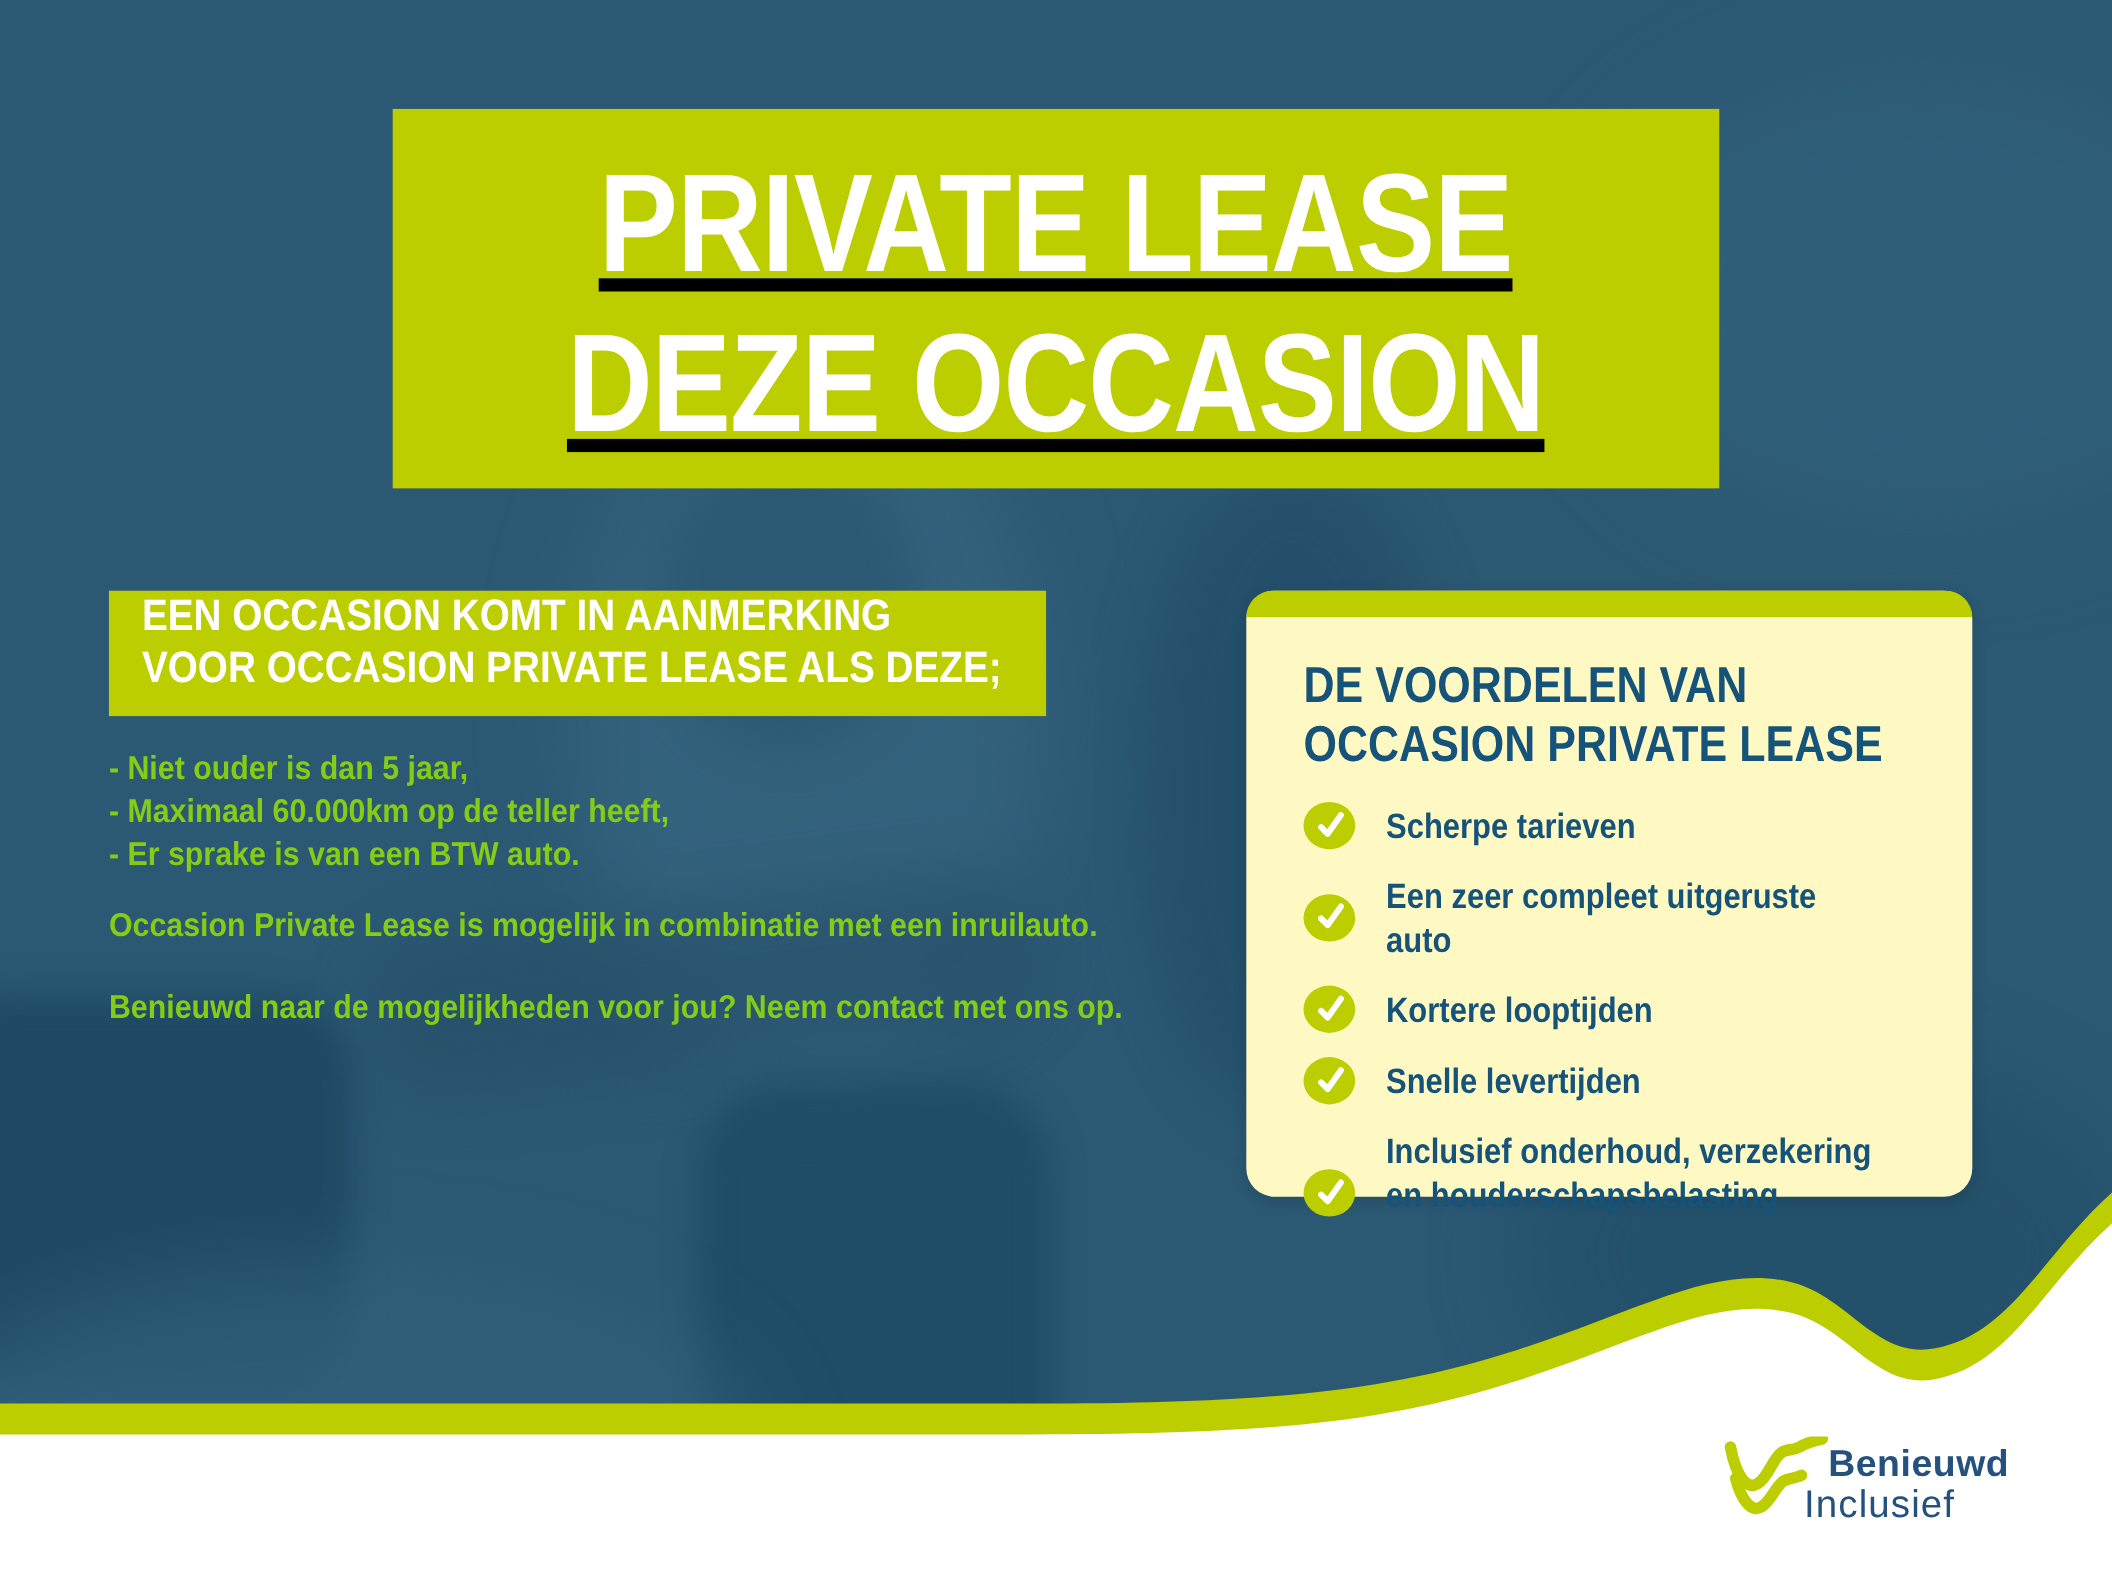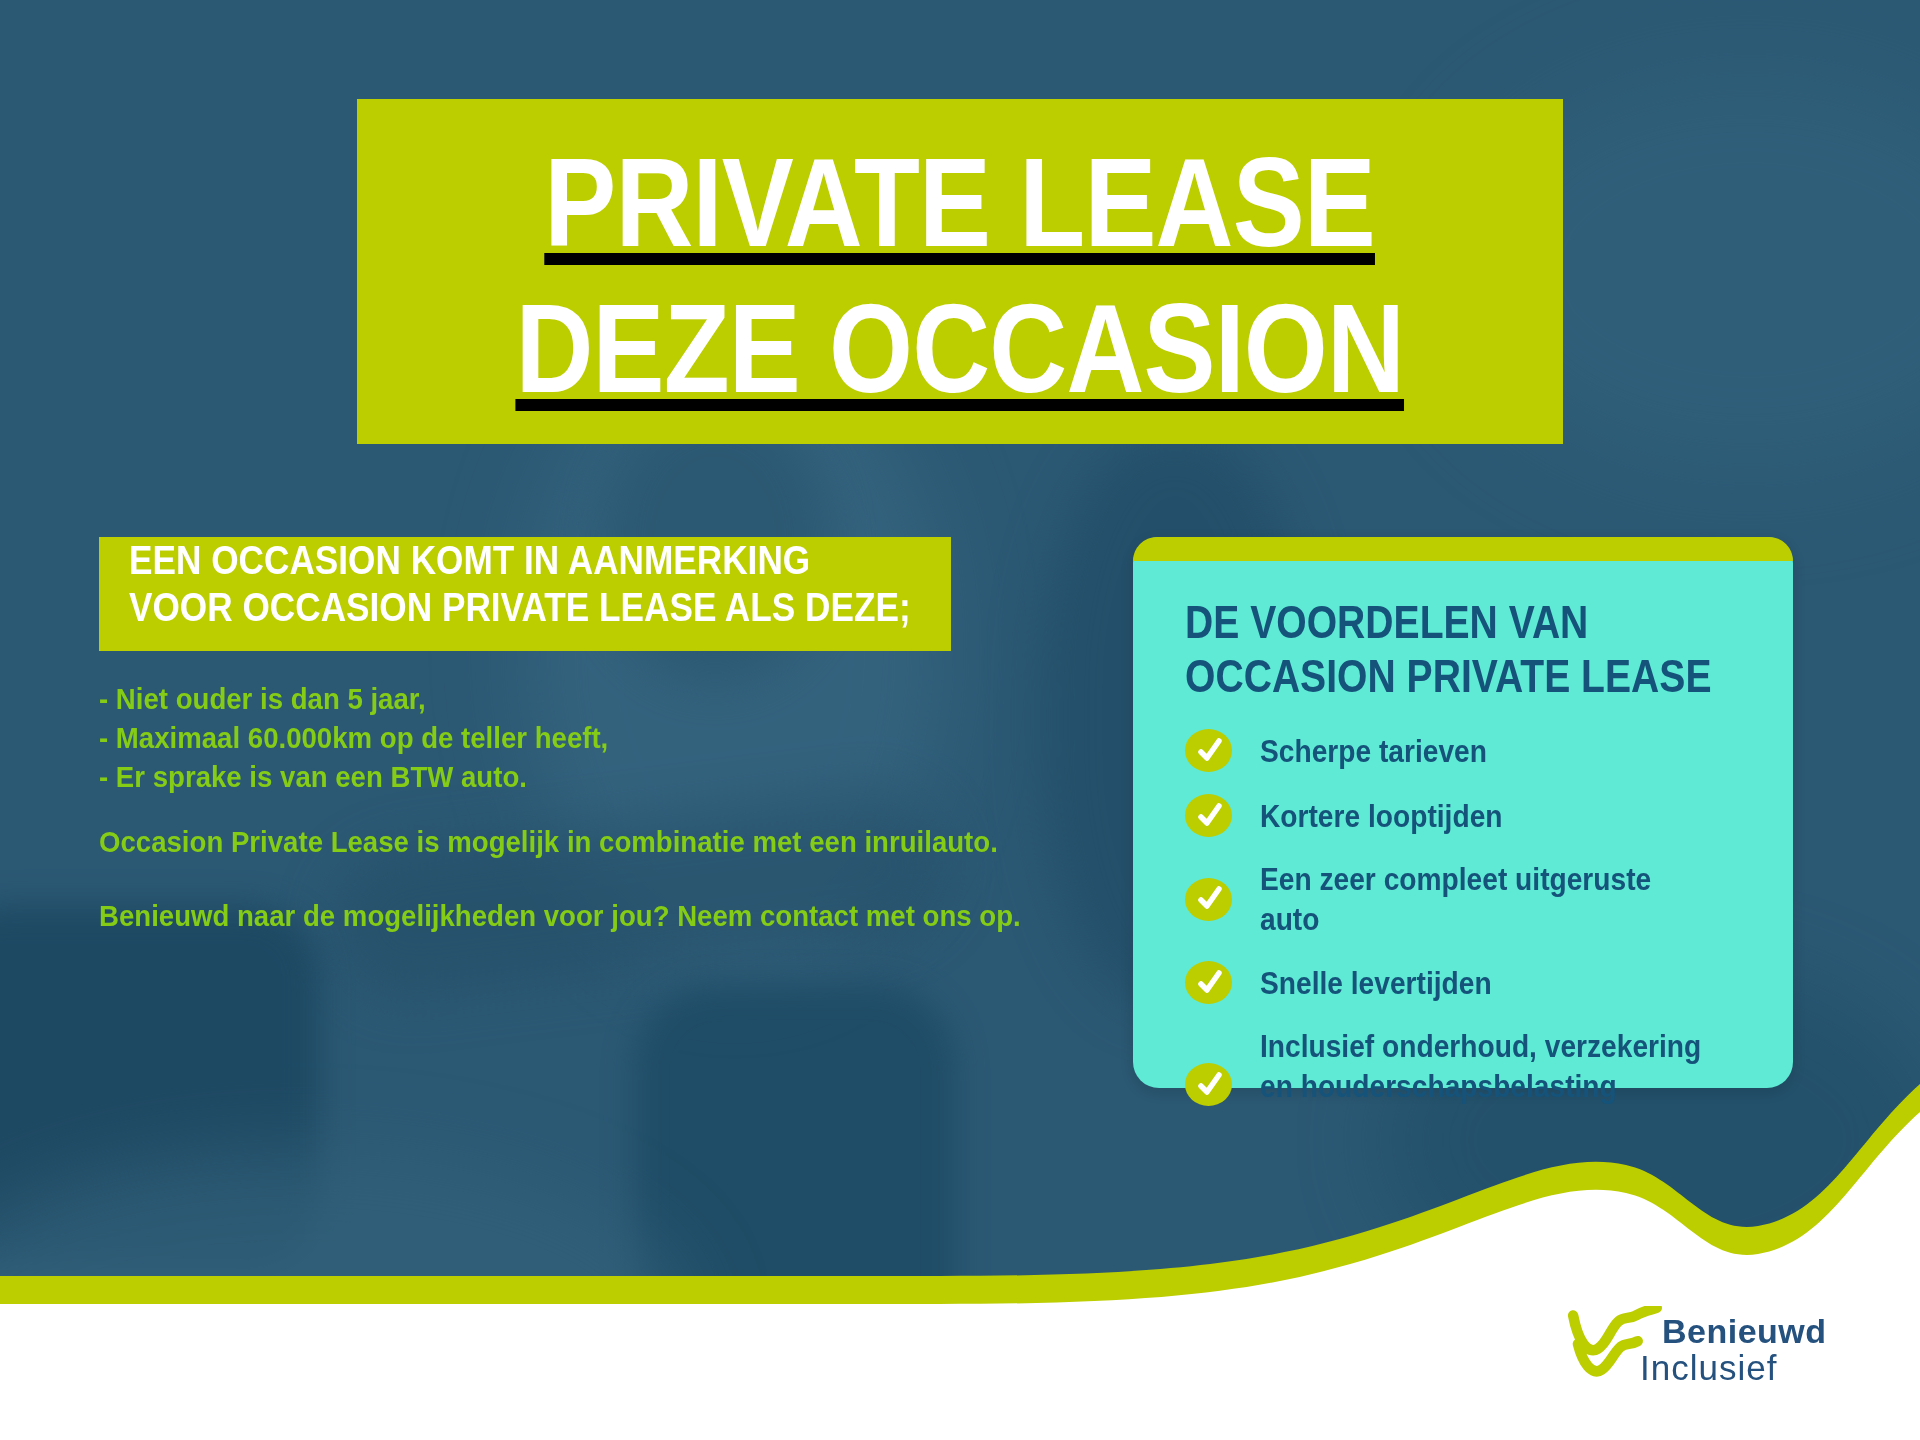--- a/index.html
+++ b/index.html
@@ -54,21 +54,21 @@
   .left-text{position:absolute;left:99px;top:679px;width:1060px;color:#84cc16;}
   .bullet{font-weight:700;font-size:30px;line-height:39px;white-space:nowrap;
     transform:scaleX(.92);transform-origin:left center;}
   .para{font-weight:700;font-size:30px;line-height:38px;white-space:nowrap;
     transform:scaleX(.92);transform-origin:left center;}
   .para1{margin-top:27px;}
   .para2{margin-top:36px;}
 
   
   .card{position:absolute;left:1133px;top:537px;width:660px;height:551px;
-    background:#5eead4;border-radius:26px;box-shadow:0 4px 14px rgba(0,0,0,.12);}
+    background:#fef9c3;border-radius:26px;box-shadow:0 4px 14px rgba(0,0,0,.12);}
   .card-top{position:absolute;left:0;top:0;width:100%;height:24px;
     background:var(--green);border-radius:26px 26px 0 0;}
   .card-content{position:absolute;left:52px;top:58px;right:20px;}
   .card-heading{color:var(--text-blue);}
   .card-heading .h-line{font-weight:700;font-size:46px;line-height:54px;
     white-space:nowrap;transform:scaleX(.85);transform-origin:left center;}
   .benefits{list-style:none;margin-top:26px;}
   .benefit{display:flex;align-items:center;margin-bottom:22px;}
   .benefit.top{align-items:flex-end;}
   .check{flex:0 0 auto;width:47px;height:43px;border-radius:50%;background:var(--green);
@@ -139,29 +139,29 @@
               </svg>
           </span>
           <span class="blabel">Scherpe tarieven</span>
         </li>
         <li class="benefit">
           <span class="check">
             <svg width="28" height="28" viewBox="0 0 28 28">
                 <path d="M6,15 L12,21 L24,4" fill="none" stroke="#ffffff" stroke-width="5.5" stroke-linecap="round" stroke-linejoin="round"></path>
               </svg>
           </span>
-          <span class="blabel">Kortere looptijden</span>
+          <span class="blabel">Een zeer compleet uitgeruste auto</span>
         </li>
         <li class="benefit">
           <span class="check">
             <svg width="28" height="28" viewBox="0 0 28 28">
                 <path d="M6,15 L12,21 L24,4" fill="none" stroke="#ffffff" stroke-width="5.5" stroke-linecap="round" stroke-linejoin="round"></path>
               </svg>
           </span>
-          <span class="blabel">Een zeer compleet uitgeruste auto</span>
+          <span class="blabel">Kortere looptijden</span>
         </li>
         <li class="benefit">
           <span class="check">
             <svg width="28" height="28" viewBox="0 0 28 28">
                 <path d="M6,15 L12,21 L24,4" fill="none" stroke="#ffffff" stroke-width="5.5" stroke-linecap="round" stroke-linejoin="round"></path>
               </svg>
           </span>
           <span class="blabel">Snelle levertijden</span>
         </li>
         <li class="benefit top">

